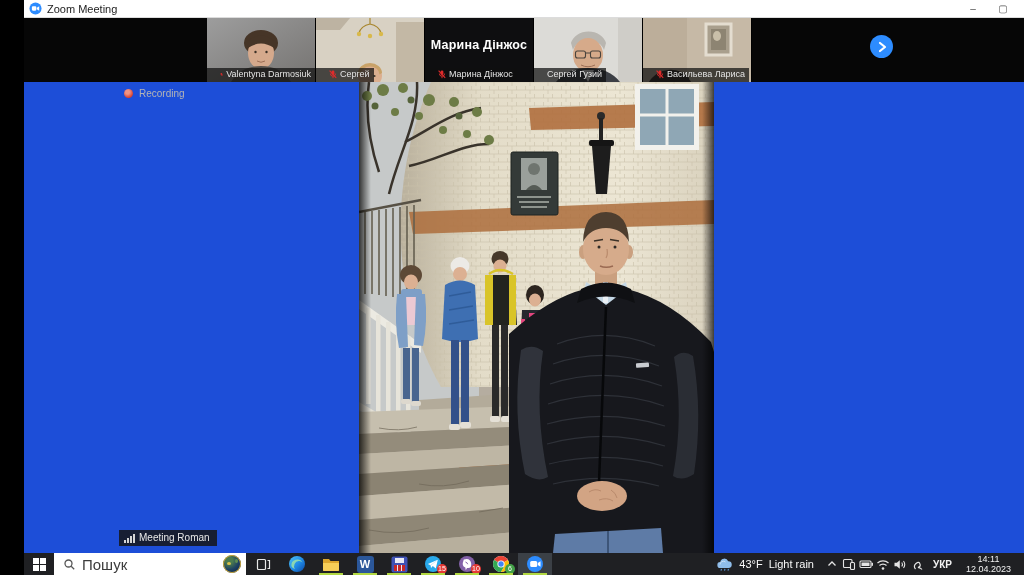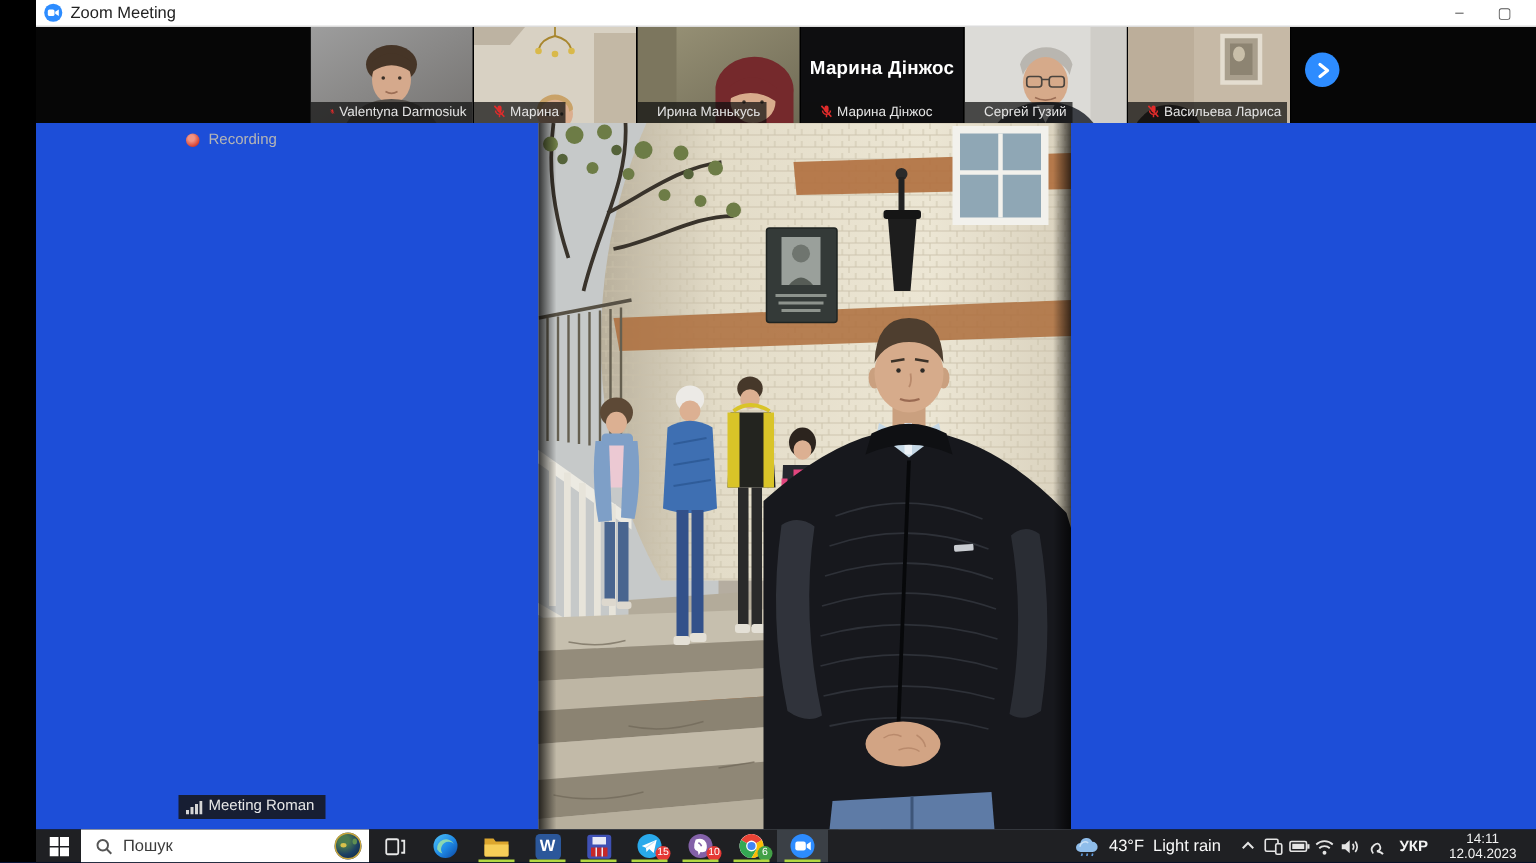--- a/index.html
+++ b/index.html
@@ -54,21 +54,21 @@
   }
   
   .taskbar {
     position:absolute; bottom:0; left:0; width:1024px; height:22px;
     background:#1f2023; display:flex; align-items:stretch; z-index:10; color:#eee;
   }
   .tb-start { width:30px; display:flex; align-items:center; justify-content:center; cursor:pointer; }
   .tb-search { width:192px; background:#fff; display:flex; align-items:center; padding:0 4px 0 10px; position:relative; cursor:text; }
   .tb-search input {
     border:none; outline:none; background:transparent; width:120px;
-    font-size:11px; color:#333; font-family:"Liberation Sans", sans-serif; margin-left:7px;
+    font-size:15px; color:#333; font-family:"Liberation Sans", sans-serif; margin-left:7px;
   }
   .tb-search input::placeholder { color:#3c3c3c; opacity:1; }
   .globe {
     position:absolute; right:5px; top:2px; width:18px; height:18px; border-radius:50%;
     background:radial-gradient(circle at 35% 30%, #4a7a4f 0 20%, #1c3f63 55%, #0c2033 100%);
     box-shadow:0 0 0 1px #caa63b inset; cursor:pointer;
   }
   .globe i { position:absolute; left:4px; top:7px; width:4px; height:3px; background:#d8c14b; border-radius:50%; display:block; }
   .globe em { position:absolute; right:3px; top:4px; width:3px; height:4px; background:#5f8f52; border-radius:50%; display:block; }
   .tb-apps { display:flex; }
@@ -159,44 +159,24 @@
           <circle cx="49.5" cy="58" r="1.1" fill="#42382e"></circle>
             <circle cx="58.5" cy="58" r="1.1" fill="#42382e"></circle>
         </svg>
         <div class="tile-label">
           <svg width="8" height="9" viewBox="0 0 8 9">
             <rect x="2.6" y="0.4" width="2.8" height="4.6" rx="1.4" fill="#e02b2b"></rect>
             <path d="M1.4,3.6 a2.6,2.6 0 0 0 5.2,0" stroke="#e02b2b" stroke-width="1" fill="none"></path>
             <line x1="4" y1="6.3" x2="4" y2="8.2" stroke="#e02b2b" stroke-width="1"></line>
             <line x1="0.6" y1="0.6" x2="7.2" y2="7.8" stroke="#e02b2b" stroke-width="1.1"></line>
           </svg>
-          <span>Марина</span>
+          <span>Сергей</span>
         </div>
       </div>
 
-      <div class="tile">
-        <svg class="scene" viewBox="0 0 109 64">
-          <defs>
-              <linearGradient id="t3g" x1="0" y1="0" x2="1" y2="1">
-            <stop offset="0" stop-color="#9a9478"></stop>
-                <stop offset="1" stop-color="#6f6a55"></stop>
-              </linearGradient>
-            </defs>
-          <rect width="109" height="64" fill="url(#t3g)"></rect>
-          <rect x="0" y="0" width="26" height="64" fill="#7c765e"></rect>
-          <path d="M52,40 a26,22 0 0 1 52,4 l0,20 -52,0 z" fill="#75292c"></path>
-          <ellipse cx="77" cy="50" rx="15" ry="14" fill="#d8ab8c"></ellipse>
-          <path d="M61,40 q16,-13 32,1 l0,9 q-16,-11 -32,-2 z" fill="#75292c"></path>
-          <circle cx="71" cy="50" r="1.2" fill="#3c322a"></circle>
-            <circle cx="83" cy="50" r="1.2" fill="#3c322a"></circle>
-        </svg>
-        <div class="tile-label">
-          <span>Ирина Манькусь</span>
-        </div>
-      </div>
 
       <div class="tile" style="background:#0e0e10">
         <div class="big-name">Марина Дінжос</div>
         <div class="tile-label">
           <svg width="8" height="9" viewBox="0 0 8 9">
             <rect x="2.6" y="0.4" width="2.8" height="4.6" rx="1.4" fill="#e02b2b"></rect>
             <path d="M1.4,3.6 a2.6,2.6 0 0 0 5.2,0" stroke="#e02b2b" stroke-width="1" fill="none"></path>
             <line x1="4" y1="6.3" x2="4" y2="8.2" stroke="#e02b2b" stroke-width="1"></line>
             <line x1="0.6" y1="0.6" x2="7.2" y2="7.8" stroke="#e02b2b" stroke-width="1.1"></line>
           </svg>

